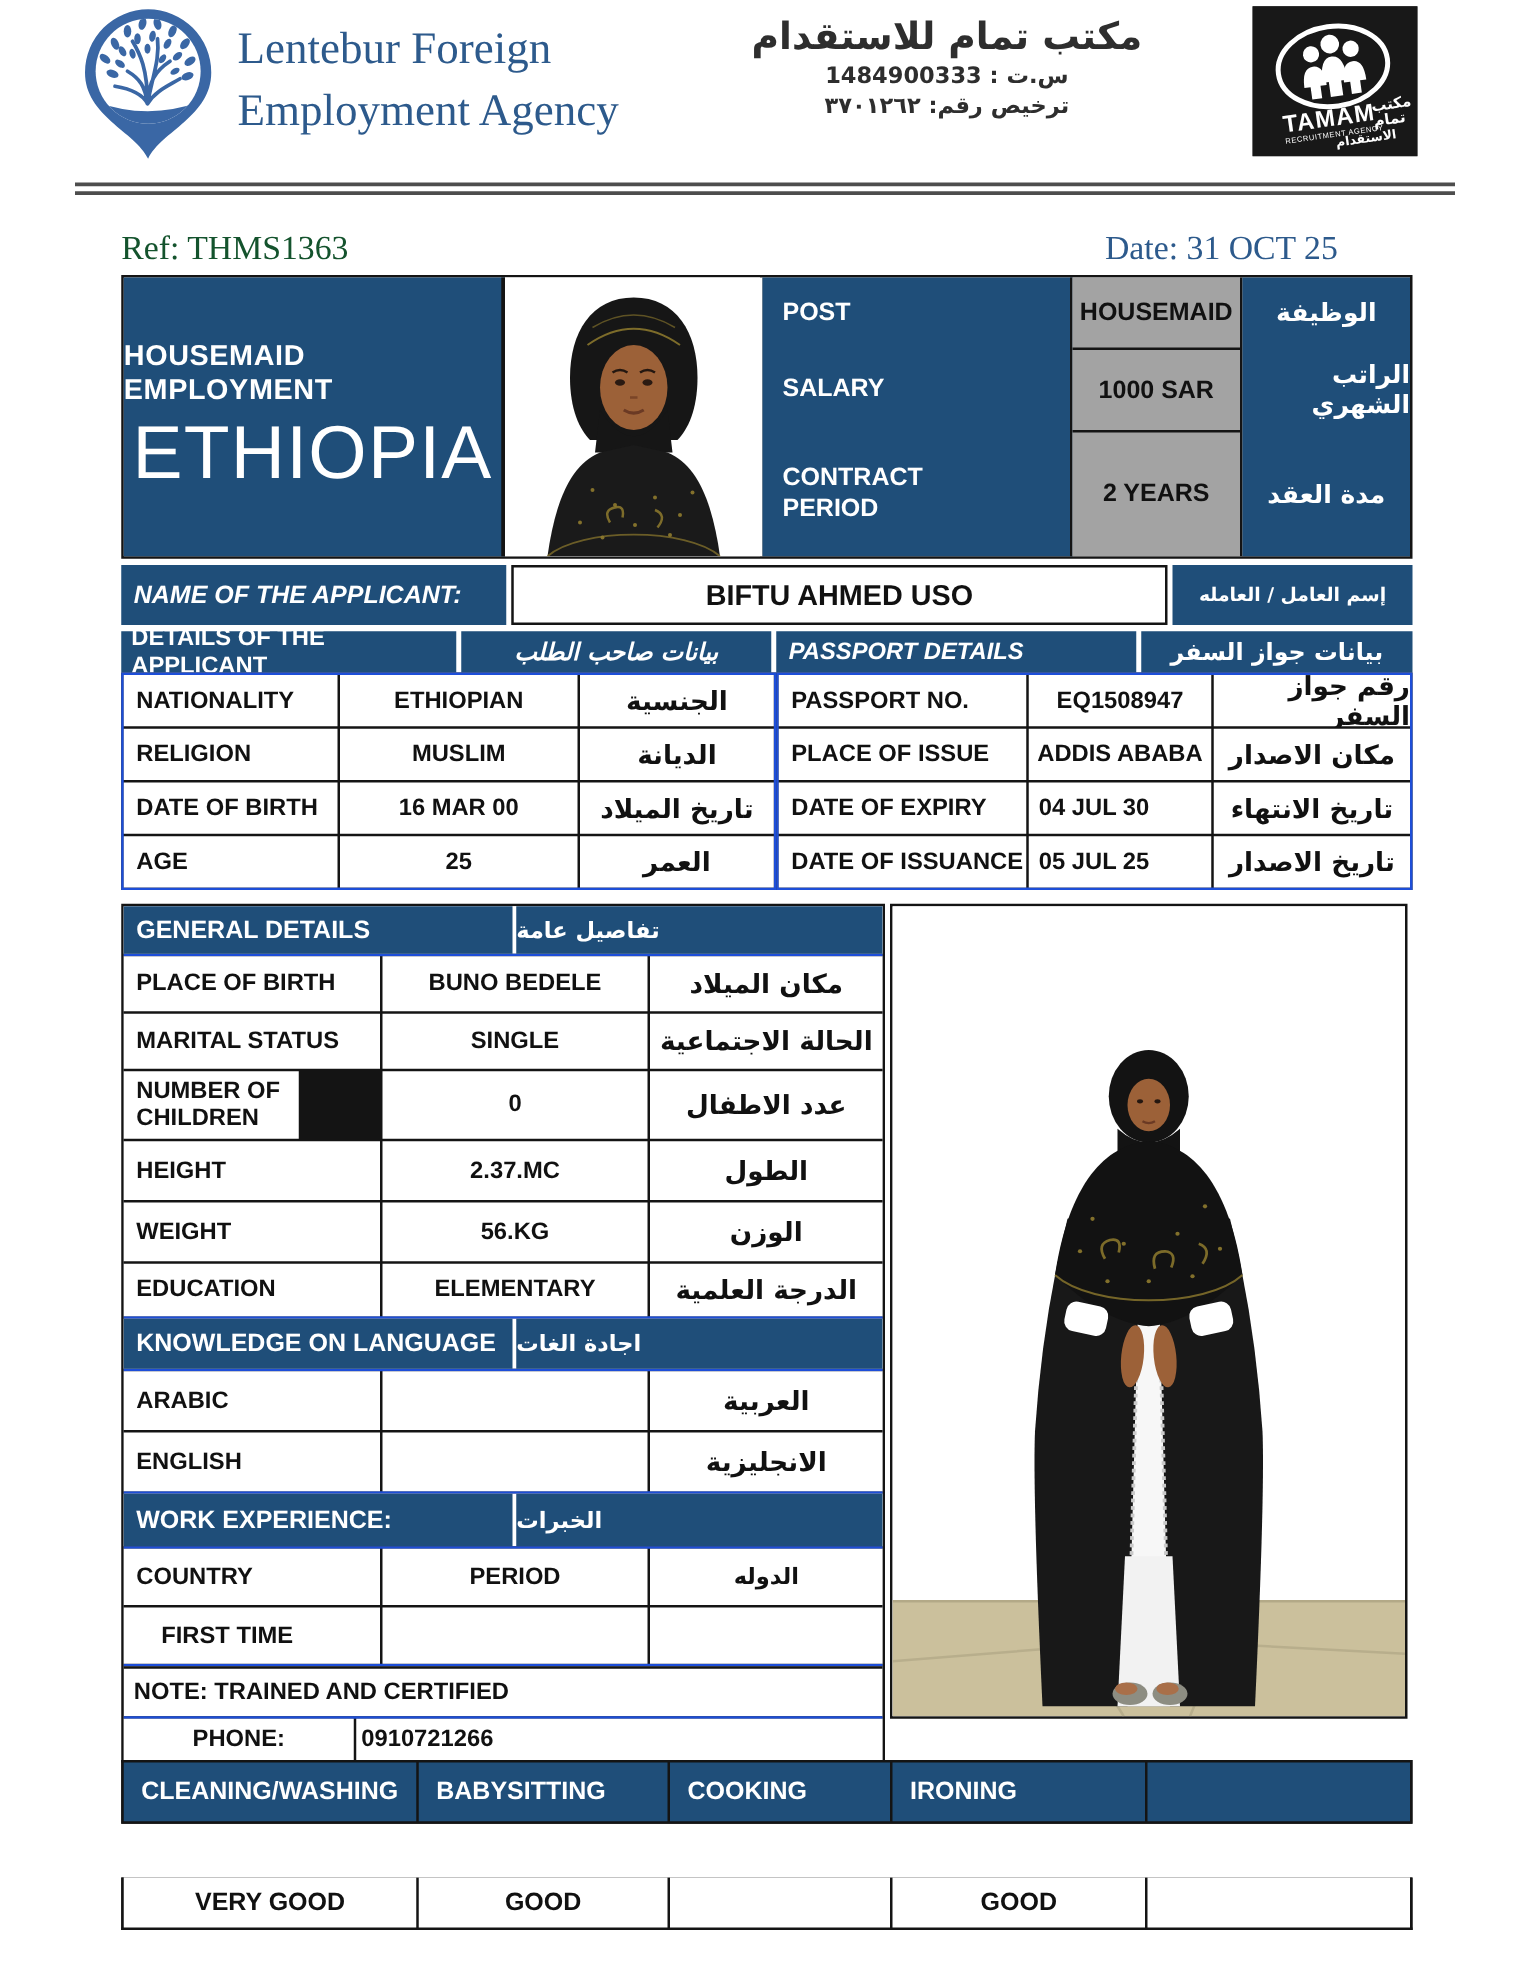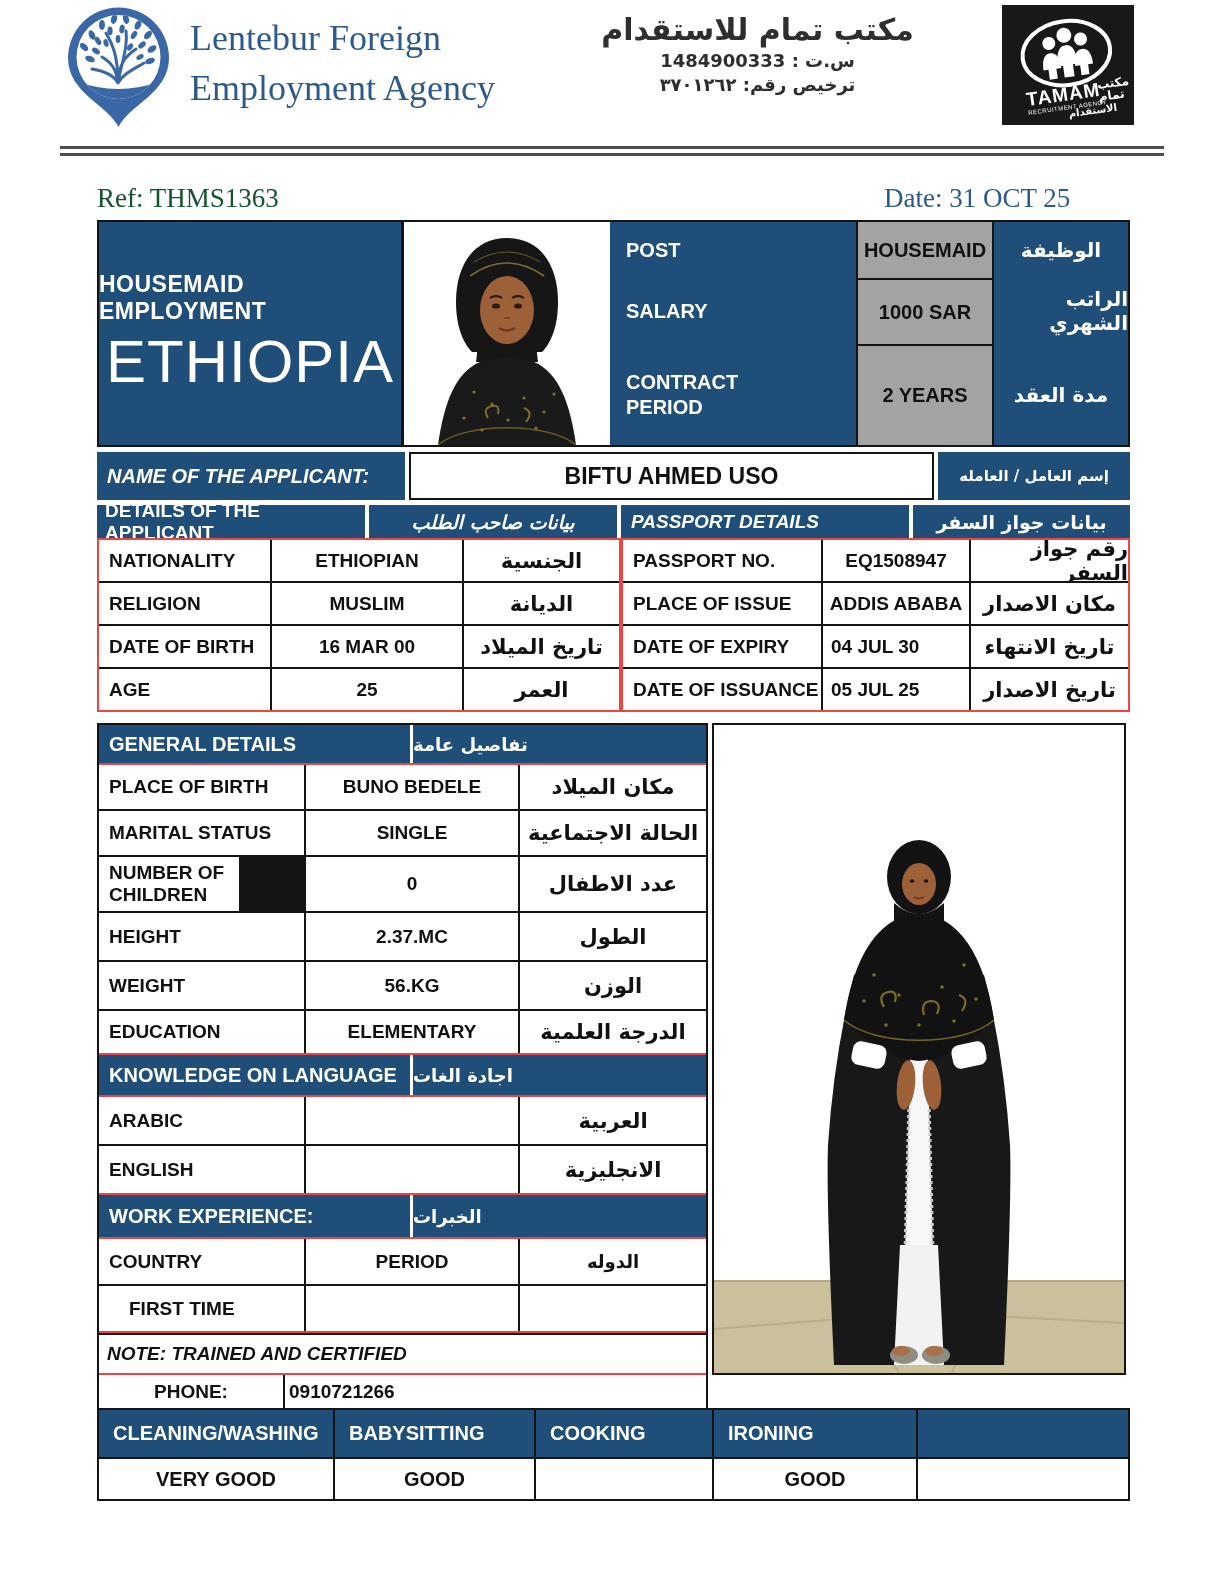--- a/index.html
+++ b/index.html
@@ -55,21 +55,21 @@
 
   
   .sec-head-row{position:absolute;left:97px;top:505px;width:1033px;height:33px;display:flex;gap:4px;justify-content:flex-end;}
   .sec-head-row>div{box-sizing:border-box;display:flex;align-items:center;font-size:19px;font-weight:700;}
   .sh1{width:268px;padding-left:8px;}
   .sh2{width:248px;justify-content:center;font-style:italic;font-size:17px;}
   .sh3{width:288px;padding-left:10px;font-style:italic;}
   .sh4{flex:1;justify-content:center;font-size:17px;}
 
   
-  .gtbl{display:grid;background:#141414;gap:2px;border:2px solid #ef4444;box-sizing:border-box;}
+  .gtbl{display:grid;background:#141414;gap:2px;border:2px solid #1d4ed8;box-sizing:border-box;}
   .gtbl>div{background:#fff;display:flex;align-items:center;font-size:19px;font-weight:700;
             box-sizing:border-box;}
   .gtbl .lab{padding-left:10px;line-height:1.15;}
   .gtbl .val{justify-content:center;}
   .gtbl .val-l{padding-left:8px;}
   .gtbl .arc{justify-content:center;font-size:21px;}
 
   .detail-tables{position:absolute;left:97px;top:538px;width:1033px;display:flex;}
   .dt-left{width:524px;grid-template-columns:171px 190px 1fr;grid-auto-rows:41px;}
   .dt-right{width:509px;grid-template-columns:198px 146px 1fr;grid-auto-rows:41px;margin-left:0px;}
@@ -78,32 +78,32 @@
   .mid{position:absolute;left:97px;top:723px;width:1033px;display:flex;align-items:flex-start;}
   .left-col{width:611px;box-sizing:border-box;border:2px solid #141414;background:#fff;}
   .sec-bar{display:flex;gap:3px;background:#fff;}
   .sec-bar>div{display:flex;align-items:center;box-sizing:border-box;}
   .sb-en{width:311px;padding-left:10px;font-size:20px;font-weight:700;}
   .sb-ar{flex:1;justify-content:flex-end;padding-right:12px;font-size:18px;font-weight:700;}
   .h38{height:38px;} .h40{height:40px;} .h42{height:42px;}
   .lc-tbl{grid-template-columns:205px 212px 1fr;border-left:none;border-right:none;}
   .ph-tbl{grid-template-columns:184px 1fr;border-left:none;border-right:none;border-bottom:none;}
   .note-row{border-top:2px solid #141414;height:40px;display:flex;align-items:center;
-            padding-left:8px;font-size:19px;font-weight:700;font-style:italic;box-sizing:border-box;}
+            padding-left:8px;font-size:19px;font-weight:700;box-sizing:border-box;}
   .photo-cell{width:414px;height:652px;margin-left:4px;border:2px solid #141414;background:#fff;
               box-sizing:border-box;}
 
   
   .skills{position:absolute;left:97px;top:1408px;width:1033px;}
   .sk-head{display:grid;grid-template-columns:234px 199px 176px 202px 1fr;gap:2px;background:#141414;
            border:2px solid #141414;box-sizing:border-box;}
   .sk-head>div{background:#1f4e79;color:#fff;height:47px;display:flex;align-items:center;
                padding-left:14px;font-size:20px;font-weight:700;box-sizing:border-box;}
   .sk-vals{display:grid;grid-template-columns:234px 199px 176px 202px 1fr;gap:2px;background:#141414;
-           border:2px solid #141414;border-top:none;box-sizing:border-box;}
+           border:2px solid #141414;border-top:none;box-sizing:border-box;margin-top:43px;}
   .sk-vals>div{background:#fff;height:40px;display:flex;align-items:center;justify-content:center;
                font-size:20px;font-weight:700;}
 </style>
 </head>
 <body>
 
 <div class="page">
 
   <svg class="hdr-logo" viewBox="0 0 113 124">
     <path d="M56.5,122 C46,100 6,88 6,53 A50.5,50.5 0 1 1 107,53 C107,88 67,100 56.5,122 Z" fill="#3a67a5"></path>

